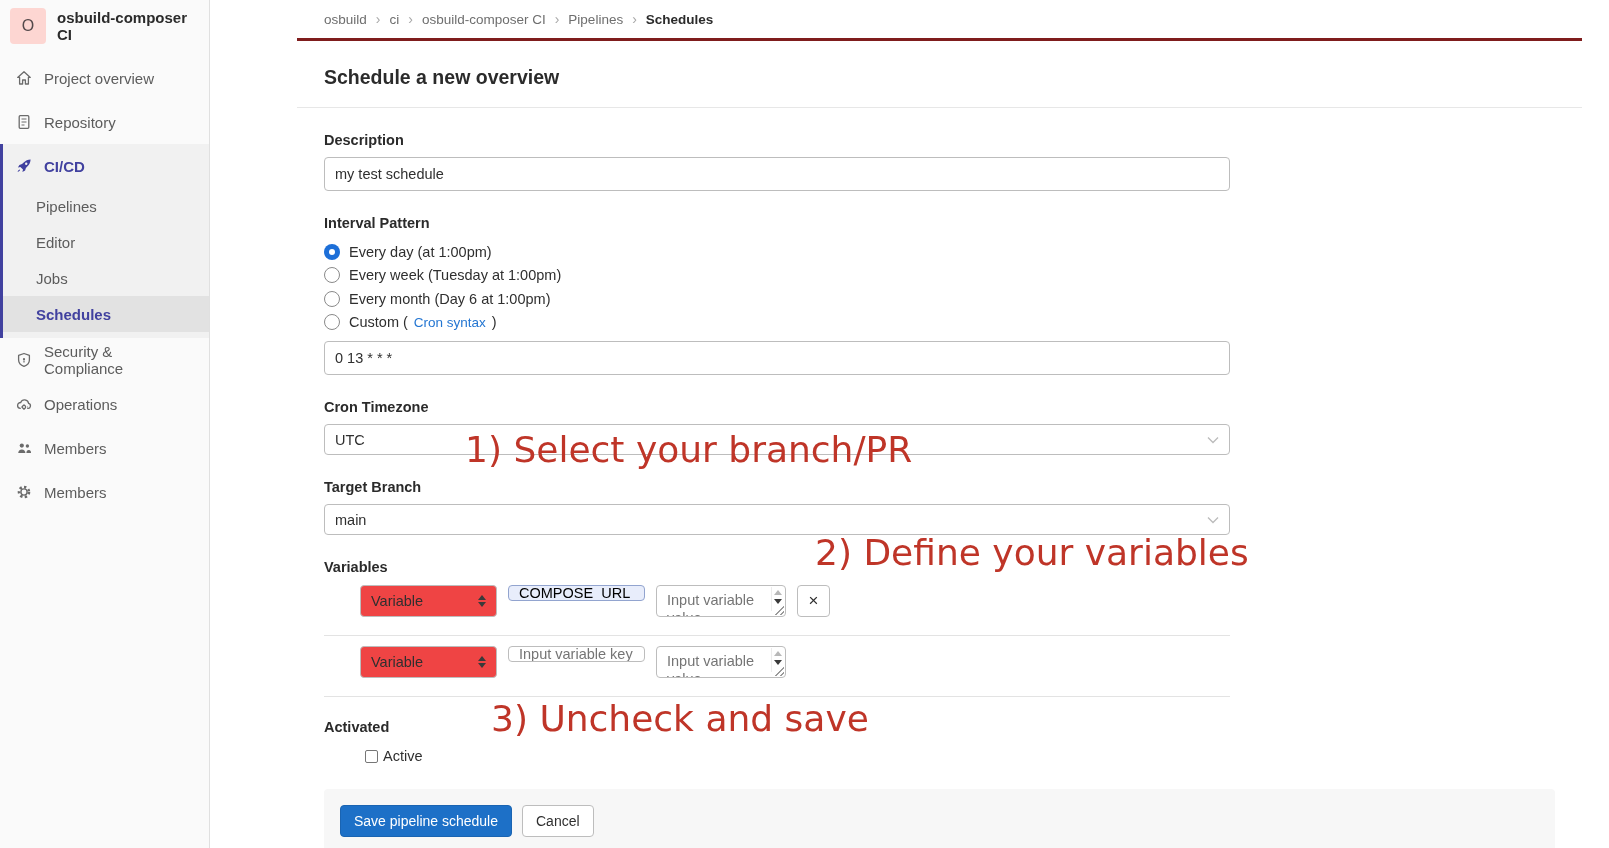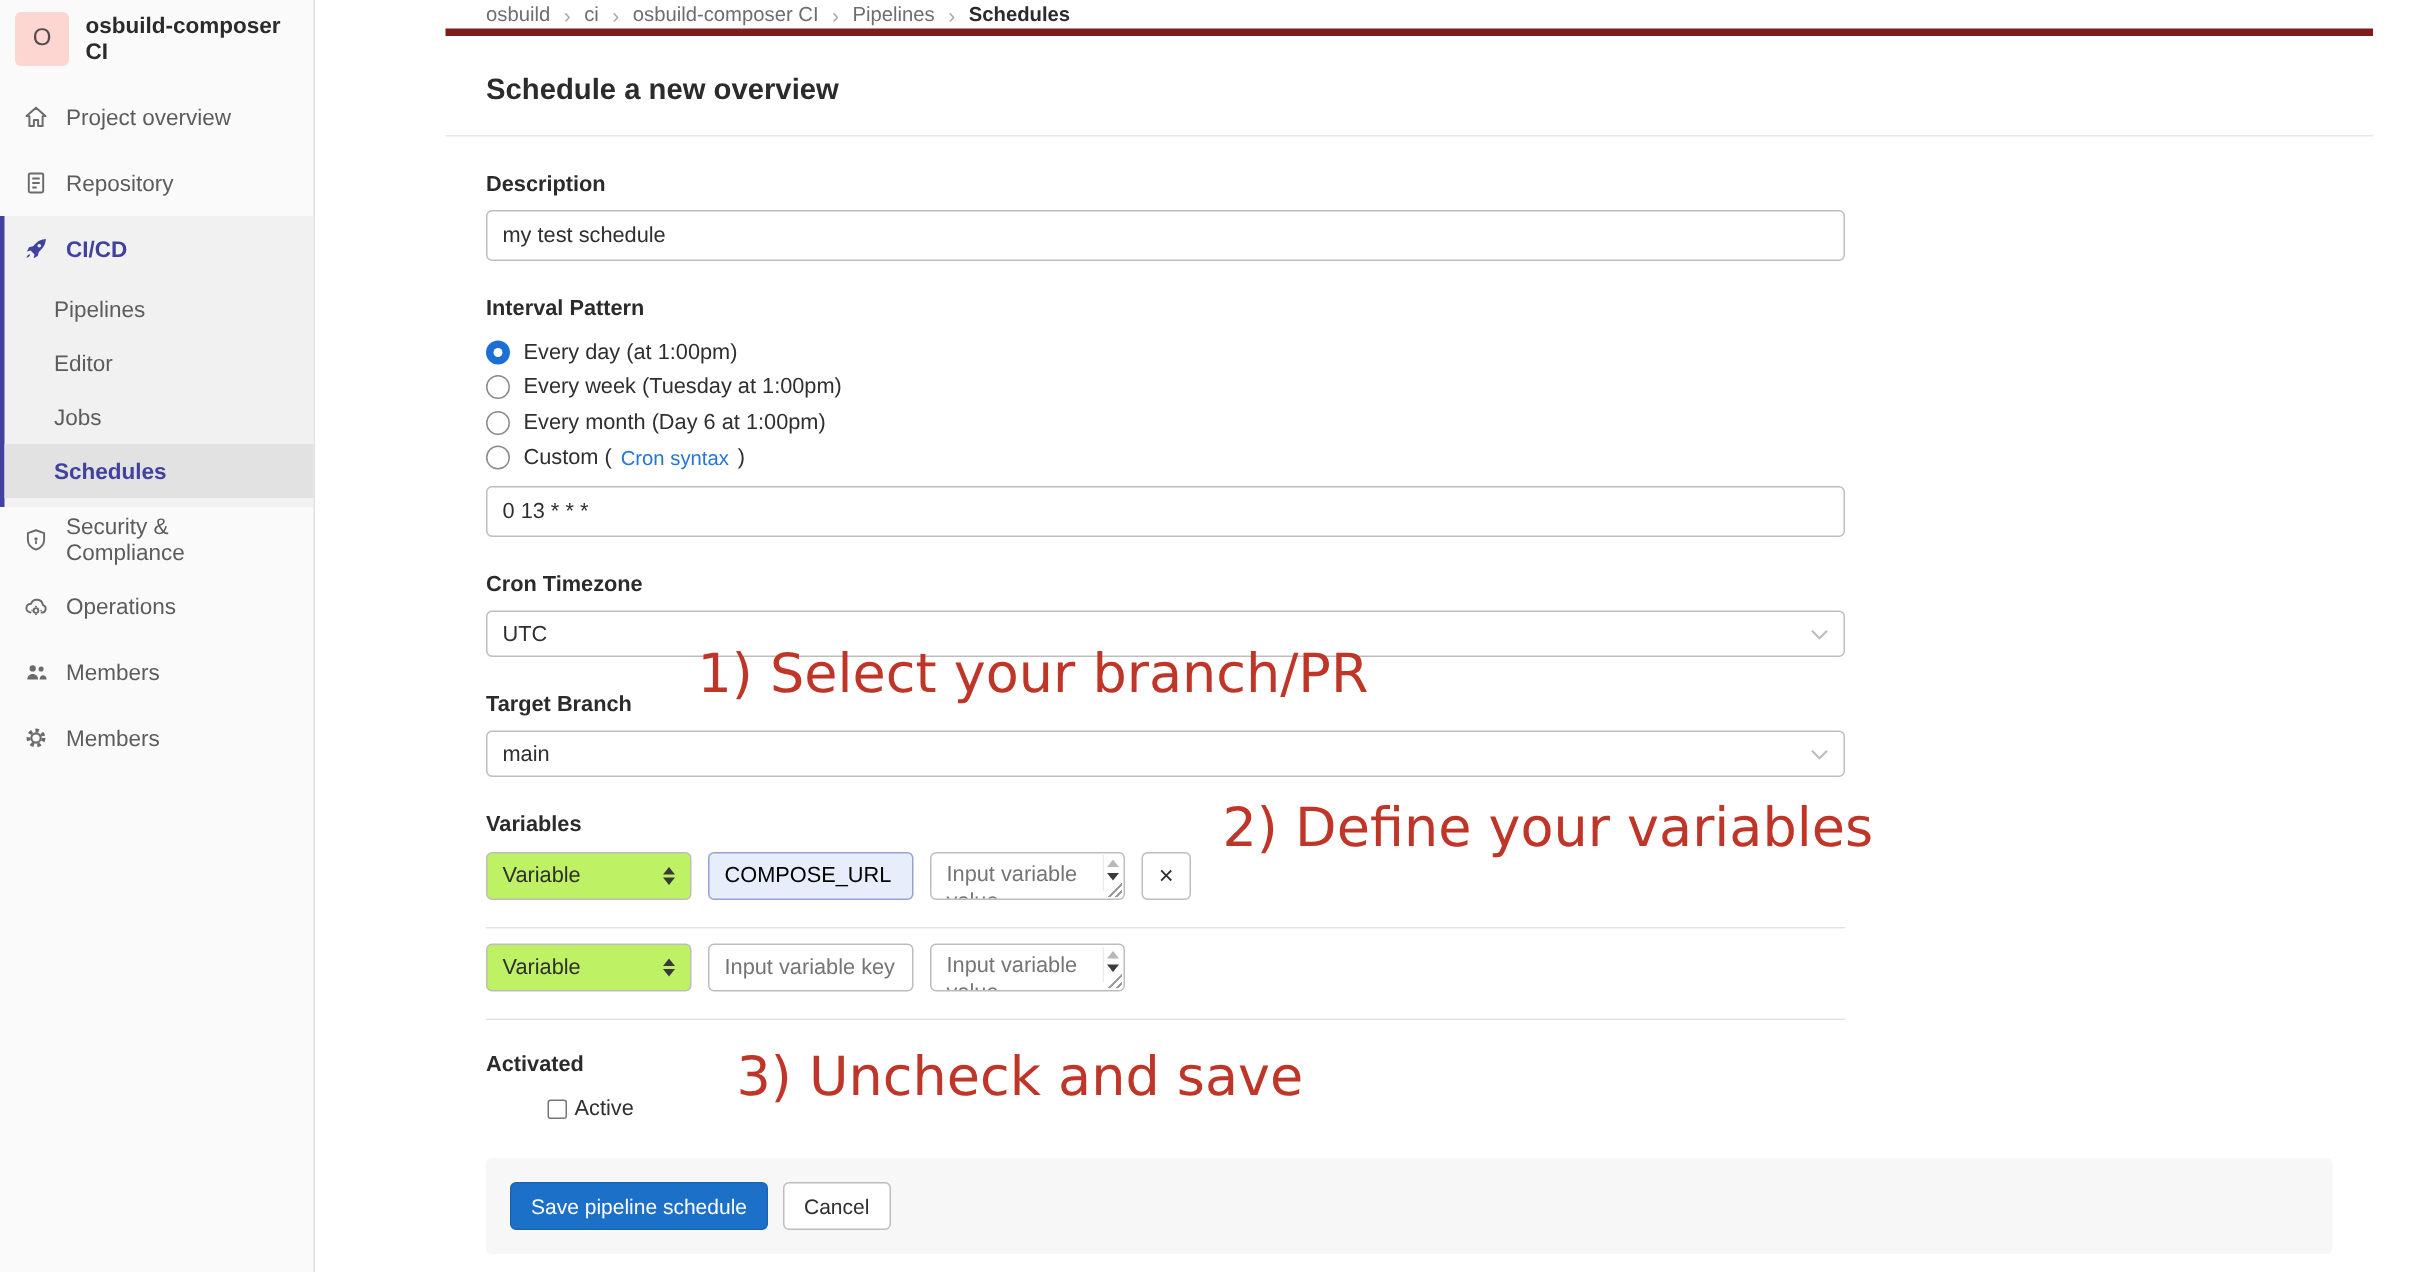--- a/index.html
+++ b/index.html
@@ -32,22 +32,22 @@
   .nav-child {
     height:36px; display:flex; align-items:center; padding-left:33px;
     color:#5c5c5c; font-size:15px; cursor:pointer;
   }
   .nav-child.active { background:#e2e2e2; color:#41419f; font-weight:bold; }
 
   
   .main { margin-left:210px; }
   .container { margin:0 27px 0 87px; }
   .breadcrumbs {
-    height:24px; display:flex; align-items:center; gap:9px;
-    padding:0 27px; border-bottom:5px solid #7f1d1d;
+    height:41px; display:flex; align-items:center; gap:9px;
+    padding:0 27px; border-bottom:3px solid #7f1d1d;
     font-size:13.5px; color:#6e6e6e;
   }
   .crumb { cursor:pointer; }
   .crumb-sep { color:#a8a8a8; font-size:14px; }
   .crumb-current { font-weight:bold; color:#2b2b2b; }
   .page-head { padding:0 27px; border-bottom:1px solid #e7e7e7; }
   .page-title { font-size:19.5px; font-weight:bold; padding:25px 0 18px; color:#2b2b2b; }
   .content { padding:0 27px 0 27px; }
 
   .form-group { margin-top:24px; }
@@ -72,28 +72,28 @@
 
   .select-box {
     width:906px; height:31px; border:1px solid #bdbdbd; border-radius:4px;
     background:#fff; display:flex; align-items:center; justify-content:space-between;
     padding:0 10px; cursor:pointer;
   }
   .chev { display:flex; }
 
   .var-row { display:flex; align-items:flex-start; gap:11px; margin-top:10px; }
   .var-select {
-    width:137px; height:32px; border:1px solid #bdbdbd; border-radius:4px; background:#bef264;
-    display:flex; align-items:center; justify-content:space-between; padding:0 10px; cursor:pointer;
+    width:137px; height:32px; border:1px solid #bdbdbd; border-radius:4px; background:#ef4444;
+    display:flex; align-items:center; justify-content:space-between; padding:0 10px; cursor:pointer;margin-left:36px;
   }
   .updown { display:flex; flex-direction:column; gap:2px; }
   .tri-up { width:0; height:0; border-left:4px solid transparent; border-right:4px solid transparent; border-bottom:5px solid #3a3a3a; }
   .tri-down { width:0; height:0; border-left:4px solid transparent; border-right:4px solid transparent; border-top:5px solid #3a3a3a; }
   .var-key {
-    width:137px; height:32px; border:1px solid #bdbdbd; border-radius:4px;
+    width:137px; height:16px; border:1px solid #bdbdbd; border-radius:4px;
     padding:0 10px; font-size:14.5px; font-family:"Liberation Sans", sans-serif; outline:none;
   }
   .var-key.filled { background:#e8edfb; border-color:#92a4cf; }
   .var-value-wrap { position:relative; width:130px; height:32px; }
   .var-value {
     width:130px; height:32px; border:1px solid #bdbdbd; border-radius:4px;
     padding:5px 20px 0 10px; font-size:14.5px; line-height:18px;
     font-family:"Liberation Sans", sans-serif; resize:none; overflow:hidden; outline:none;
     color:#2f2f2f; display:block;
   }

